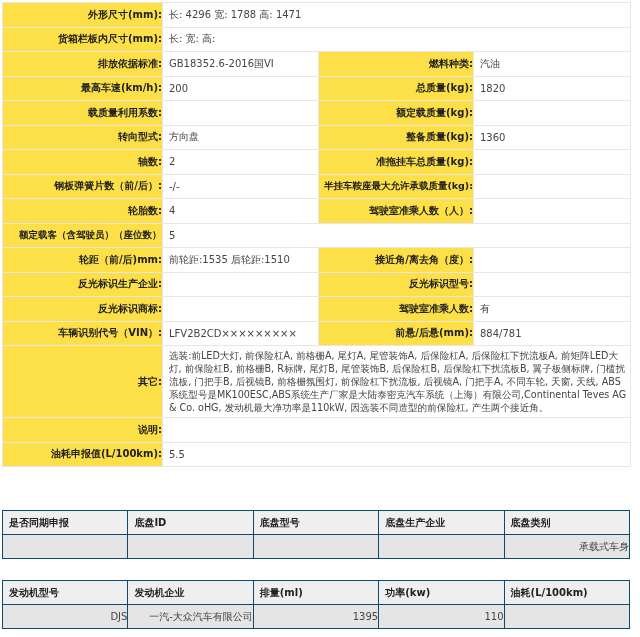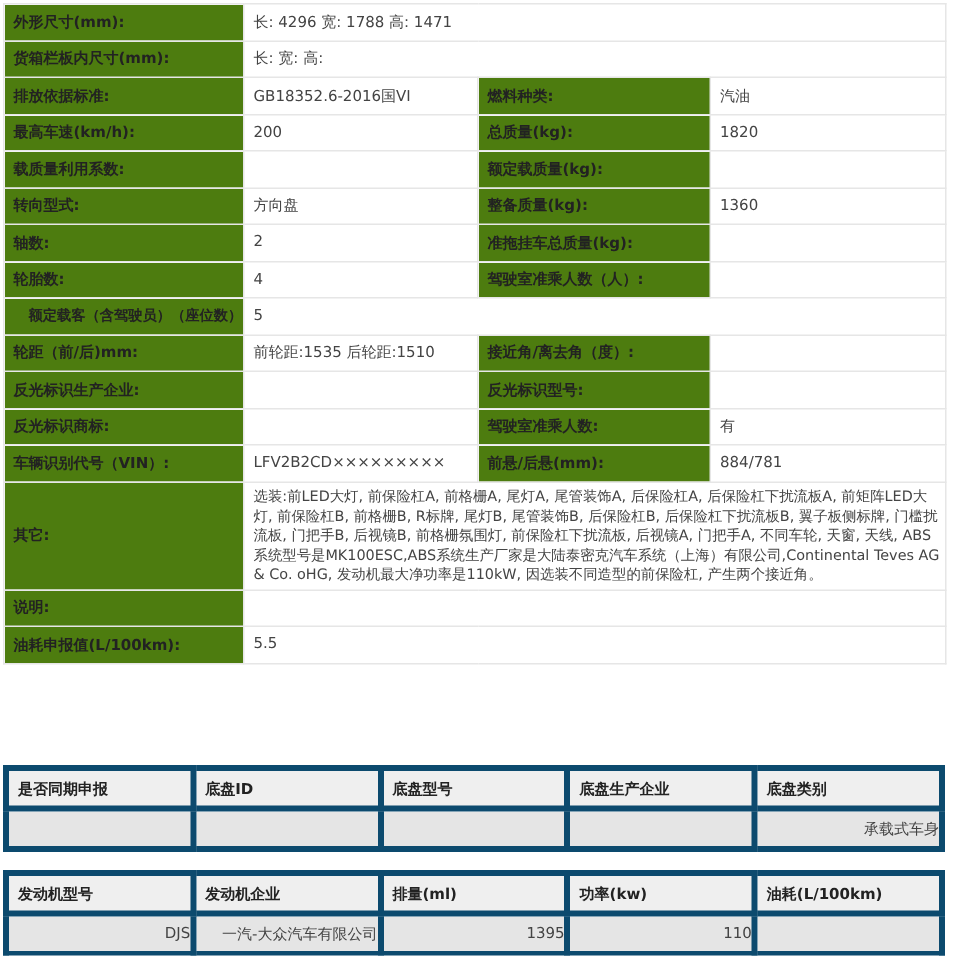--- a/index.html
+++ b/index.html
@@ -9,31 +9,31 @@
     font-size: 10px; color: #333333;
   }
   .spec {
     position: absolute; left: 2px; top: 2px; width: 628px;
     border-collapse: collapse; table-layout: fixed;
   }
   .spec td {
     border: 1px solid #e6e6e6; height: 23.5px; padding: 0 0 0 6px;
     vertical-align: middle; white-space: nowrap; overflow: hidden;
   }
-  .spec td.lbl { background: #4d7c0f; font-weight: bold; color: #222; }
+  .spec td.lbl { background: #fde047; font-weight: bold; color: #222; text-align: right; }
   .spec td.val { background: #ffffff; color: #444; }
   .spec td.multi { white-space: normal; line-height: 13px; padding-top: 3px; padding-bottom: 3px; font-size: 9.6px; }
   .spec tr.tall td { height: 64px; }
 
   .grid {
     position: absolute; left: 2px; width: 628px;
     border-collapse: collapse; table-layout: fixed;
   }
   .grid td, .grid th {
-    border: 4px solid #0c4a6e; height: 23px; padding: 0 0 0 6px;
+    border: 1px solid #0c4a6e; height: 23px; padding: 0 0 0 6px;
     text-align: left; vertical-align: middle; white-space: nowrap; overflow: hidden;
   }
   .grid th { background: #efefef; font-weight: bold; color: #222; }
   .grid td { background: #e5e5e5; color: #444; text-align: right; }
   #chassis { top: 510px; }
   #engine { top: 580px; border-radius: 20px; }
 </style>
 </head>
 <body>
 
@@ -74,20 +74,26 @@
     <tr>
       <td class="lbl">转向型式:</td>
       <td class="val">方向盘</td>
       <td class="lbl">整备质量(kg):</td>
       <td class="val">1360</td>
     </tr>
     <tr>
       <td class="lbl">轴数:</td>
       <td class="val">2</td>
       <td class="lbl">准拖挂车总质量(kg):</td>
+      <td class="val"></td>
+    </tr>
+    <tr>
+      <td class="lbl">钢板弹簧片数（前/后）:</td>
+      <td class="val">-/-</td>
+      <td class="lbl" style="font-size:9.5px;padding-left:4px">半挂车鞍座最大允许承载质量(kg):</td>
       <td class="val"></td>
     </tr>
     <tr>
       <td class="lbl">轮胎数:</td>
       <td class="val">4</td>
       <td class="lbl">驾驶室准乘人数（人）:</td>
       <td class="val"></td>
     </tr>
     <tr>
       <td class="lbl" style="font-size:9.5px;padding-left:16px">额定载客（含驾驶员）（座位数）:</td>

